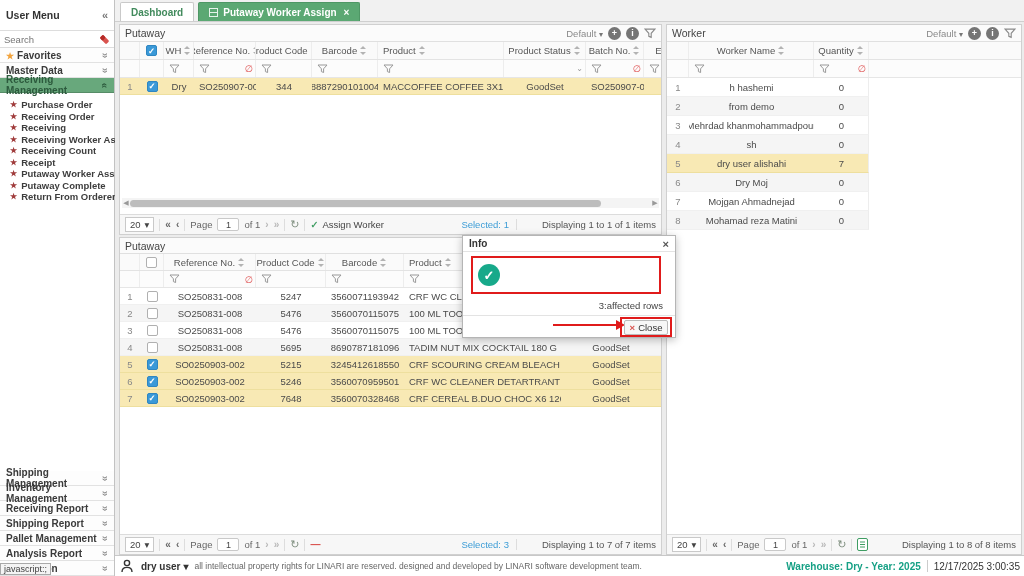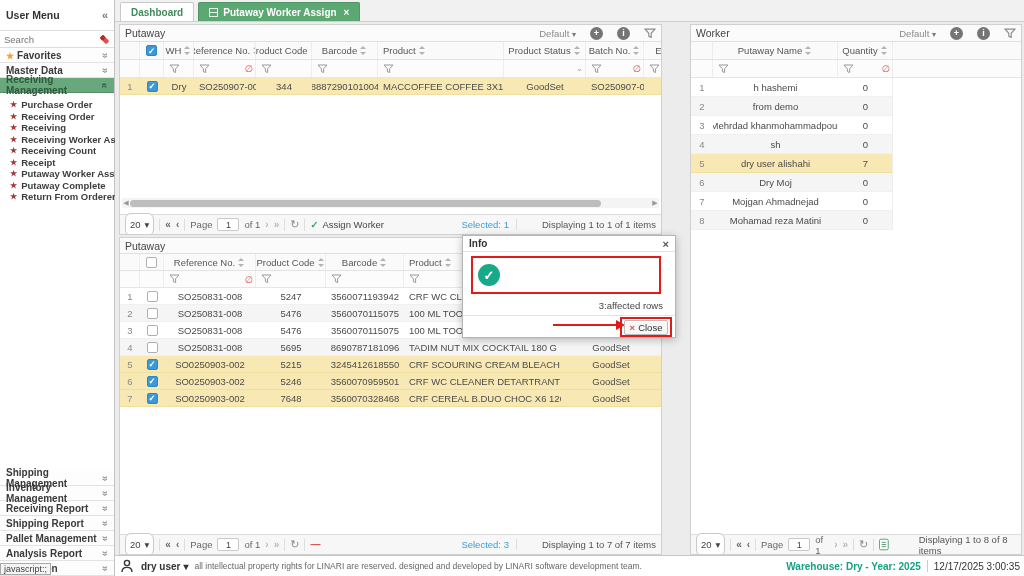--- a/index.html
+++ b/index.html
@@ -31,21 +31,21 @@
   .tab { display:flex; align-items:center; gap:5px; height:19px; padding:0 10px; border:1px solid #c9c9c9; border-bottom:none; border-radius:2px 2px 0 0; background:#fff; color:#418a5c; font-weight:bold; font-size:10px; }
   .tab.active { background:#5ba873; border-color:#4e9765; color:#fff; }
   .tab-ico { width:9px; height:9px; border:1px solid rgba(255,255,255,.85); position:relative; }
   .tab-ico::before { content:""; position:absolute; left:0; right:0; top:3px; border-top:1px solid rgba(255,255,255,.85); }
   .tab-close { font-size:10px; font-weight:bold; color:#fff; margin-left:2px; }
   
   .content { position:absolute; left:0; top:22px; right:0; bottom:21px; background:#ececec; }
   .panel { position:absolute; background:#fff; border:1px solid #d0d0d0; overflow:hidden; }
   .panel-h { display:flex; align-items:center; height:17px; padding:0 5px; background:#fbfbfb; border-bottom:1px solid #e0e0e0; }
   .panel-title { font-size:10.5px; color:#444; }
-  .panel-tools { margin-left:auto; display:flex; align-items:center; gap:14px; }
+  .panel-tools { margin-left:auto; display:flex; align-items:center; gap:5px; }
   .view-sel { color:#8a8a8a; font-size:9.5px; }
   .view-sel .dd { font-size:8px; color:#777; }
   .circ { width:13px; height:13px; border-radius:50%; background:#757575; color:#fff; font-size:9px; font-weight:bold; display:flex; align-items:center; justify-content:center; line-height:1; }
   .ghead, .gfilter { display:flex; background:#fafafa; }
   .ghead { height:18px; border-bottom:1px solid #e3e3e3; }
   .gfilter { height:18px; border-bottom:1px solid #e6e6e6; background:#fcfcfc; }
   .gc { display:flex; align-items:center; justify-content:center; gap:3px; border-right:1px solid #ededed; overflow:hidden; white-space:nowrap; color:#555; font-size:9.5px; padding:0 2px; flex:none; }
   .gc.l { justify-content:flex-start; padding-left:5px; }
   .gc.filter-cell { justify-content:flex-start; padding-left:5px; }
   .gc .spacer { flex:1; }
@@ -59,21 +59,21 @@
   .sort::after { content:""; position:absolute; left:0; bottom:0; border-left:3.5px solid transparent; border-right:3.5px solid transparent; border-top:3.5px solid #b3b3b3; }
   .cbx { width:11px; height:11px; border:1px solid #b0b0b0; border-radius:2px; background:#fff; flex:none; display:flex; align-items:center; justify-content:center; }
   .cbx.on { background:#3a99d8; border-color:#2f86c1; color:#fff; font-size:8.5px; font-weight:bold; }
   .nofil { color:#e05c5c; font-size:9.5px; }
   .selchev { color:#999; font-size:8px; }
   .hscroll { position:absolute; left:2px; right:2px; height:10px; background:#f4f4f4; display:flex; align-items:center; }
   .hs-arrow { width:8px; color:#999; font-size:7px; text-align:center; flex:none; }
   .hs-thumb { height:7px; background:#bdbdbd; border-radius:4px; flex:1; margin-right:50px; }
   
   .pager { position:absolute; left:0; right:0; bottom:0; height:20px; background:#f7f7f7; border-top:1px solid #dcdcdc; display:flex; align-items:center; padding:0 5px; gap:5px; font-size:9.5px; color:#666; }
-  .psize { display:flex; align-items:center; gap:4px; border:1px solid #c9c9c9; background:#fff; border-radius:6px; height:23px; padding:0 4px; color:#444; }
+  .psize { display:flex; align-items:center; gap:4px; border:1px solid #c9c9c9; background:#fff; border-radius:0; height:15px; padding:0 4px; color:#444; }
   .psep { width:1px; height:12px; background:#ddd; }
   .pnav { color:#666; font-size:10px; font-weight:bold; }
   .pnav.dis { color:#b8b8b8; }
   .pinput { width:22px; height:13px; border:1px solid #c9c9c9; border-radius:2px; text-align:center; font-size:9px; color:#444; font-family:"Liberation Sans",sans-serif; }
   .refresh { color:#7d8d7d; font-size:11px; }
   .action-btn { display:flex; align-items:center; gap:4px; color:#444; }
   .action-btn .ck { color:#3f9d63; font-weight:bold; }
   .pright { margin-left:auto; display:flex; align-items:center; height:100%; }
   .psel { color:#3d9dd6; padding-right:7px; }
   .pdisp { border-left:1px solid #ddd; padding-left:25px; color:#555; }
@@ -353,36 +353,36 @@
               <span class="ck">✓</span>
               <span>Assign Worker</span>
             </span>
           <span class="pright">
             <span class="psel">Selected: 1</span>
             <span class="pdisp">Displaying 1 to 1 of 1 items</span>
           </span>
         </div>
       </section>
 
-      <section class="panel" style="left:575px; top:2px; right:2px; height:531px;">
+      <section class="panel" style="left:551px; top:2px; right:2px; height:531px;">
         <div class="panel-h">
           <span class="panel-title">Worker</span>
           <span class="panel-tools">
             <span class="view-sel"><span>Default</span> <span class="dd">▾</span></span>
             <span class="circ">+</span>
             <span class="circ">i</span>
             <svg class="funnel" width="12" height="11" viewBox="0 0 11 10">
                 <path d="M1 1h9l-3.4 3.8v3.7l-2.2-.9V4.8z" fill="none" stroke="#8a8a8a"></path>
               </svg>
           </span>
         </div>
         <div class="ghead">
           <div class="gc" style="width:22px"></div>
           <div class="gc" style="width:125px">
-              <span>Putaway Name</span>
+              <span>Worker Name</span>
               <span class="sort"></span>
             </div>
           <div class="gc" style="width:55px">
               <span>Quantity</span>
               <span class="sort"></span>
             </div>
         </div>
         <div class="gfilter">
           <div class="gc" style="width:22px"></div>
           <div class="gc filter-cell" style="width:125px">

